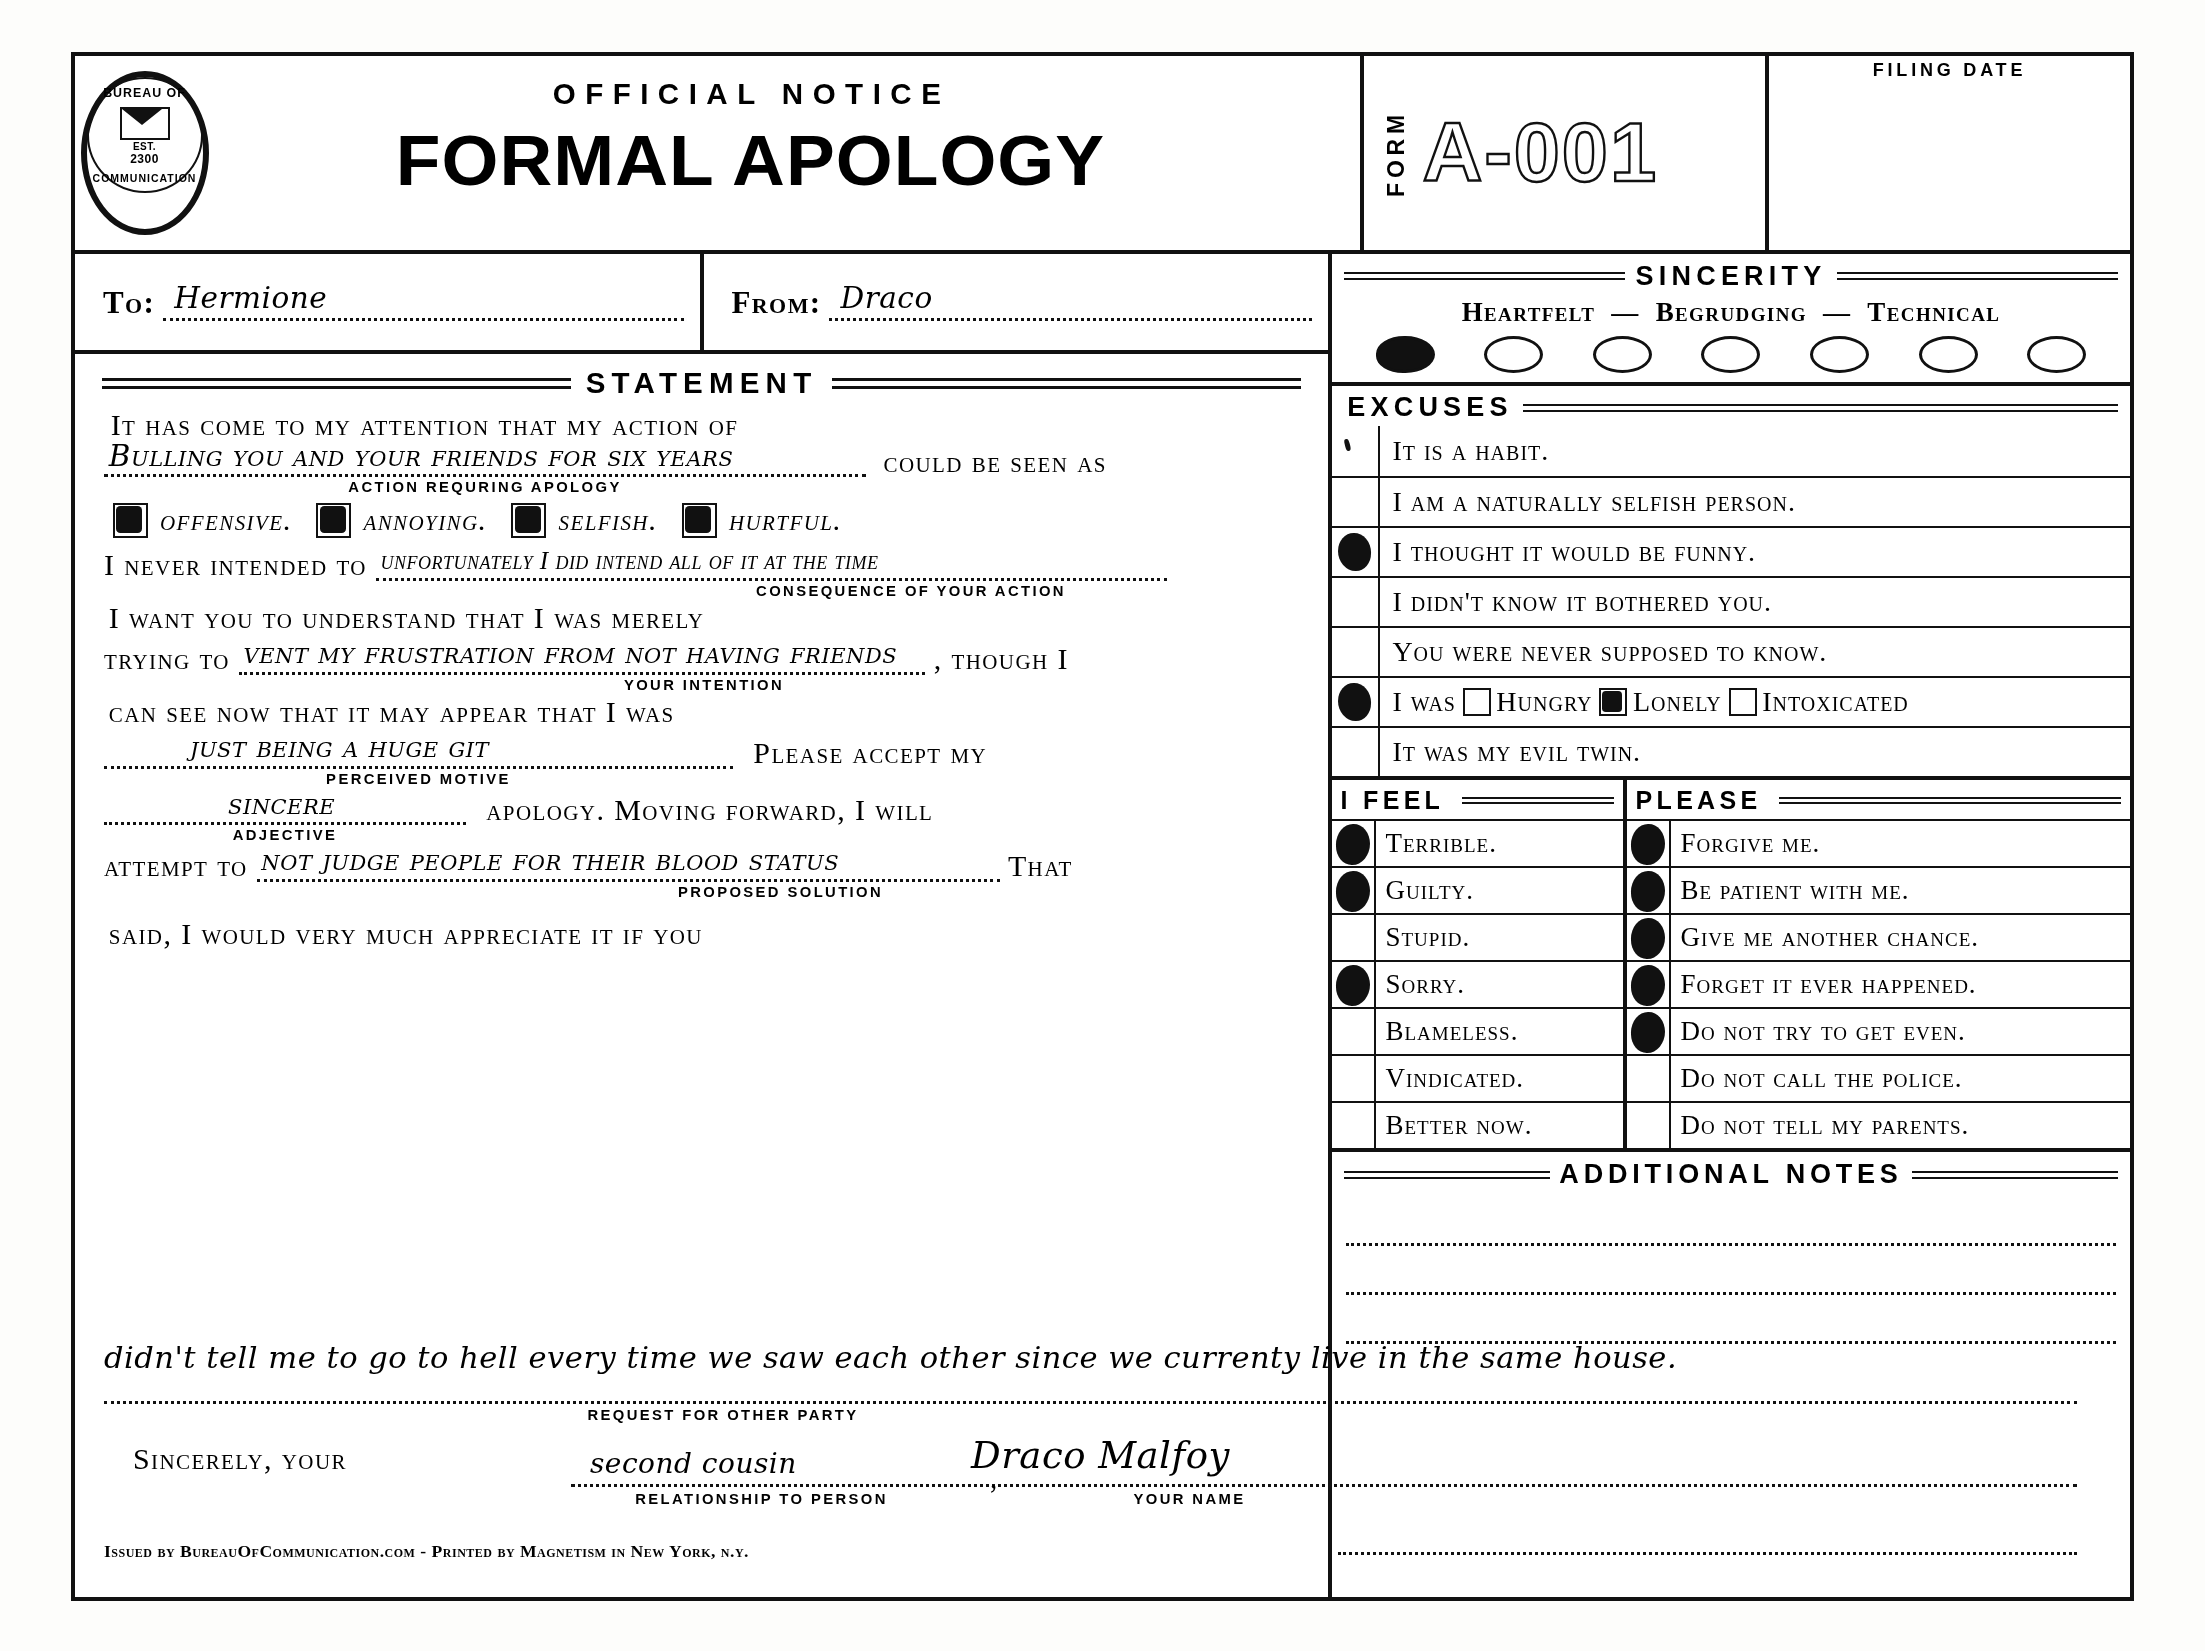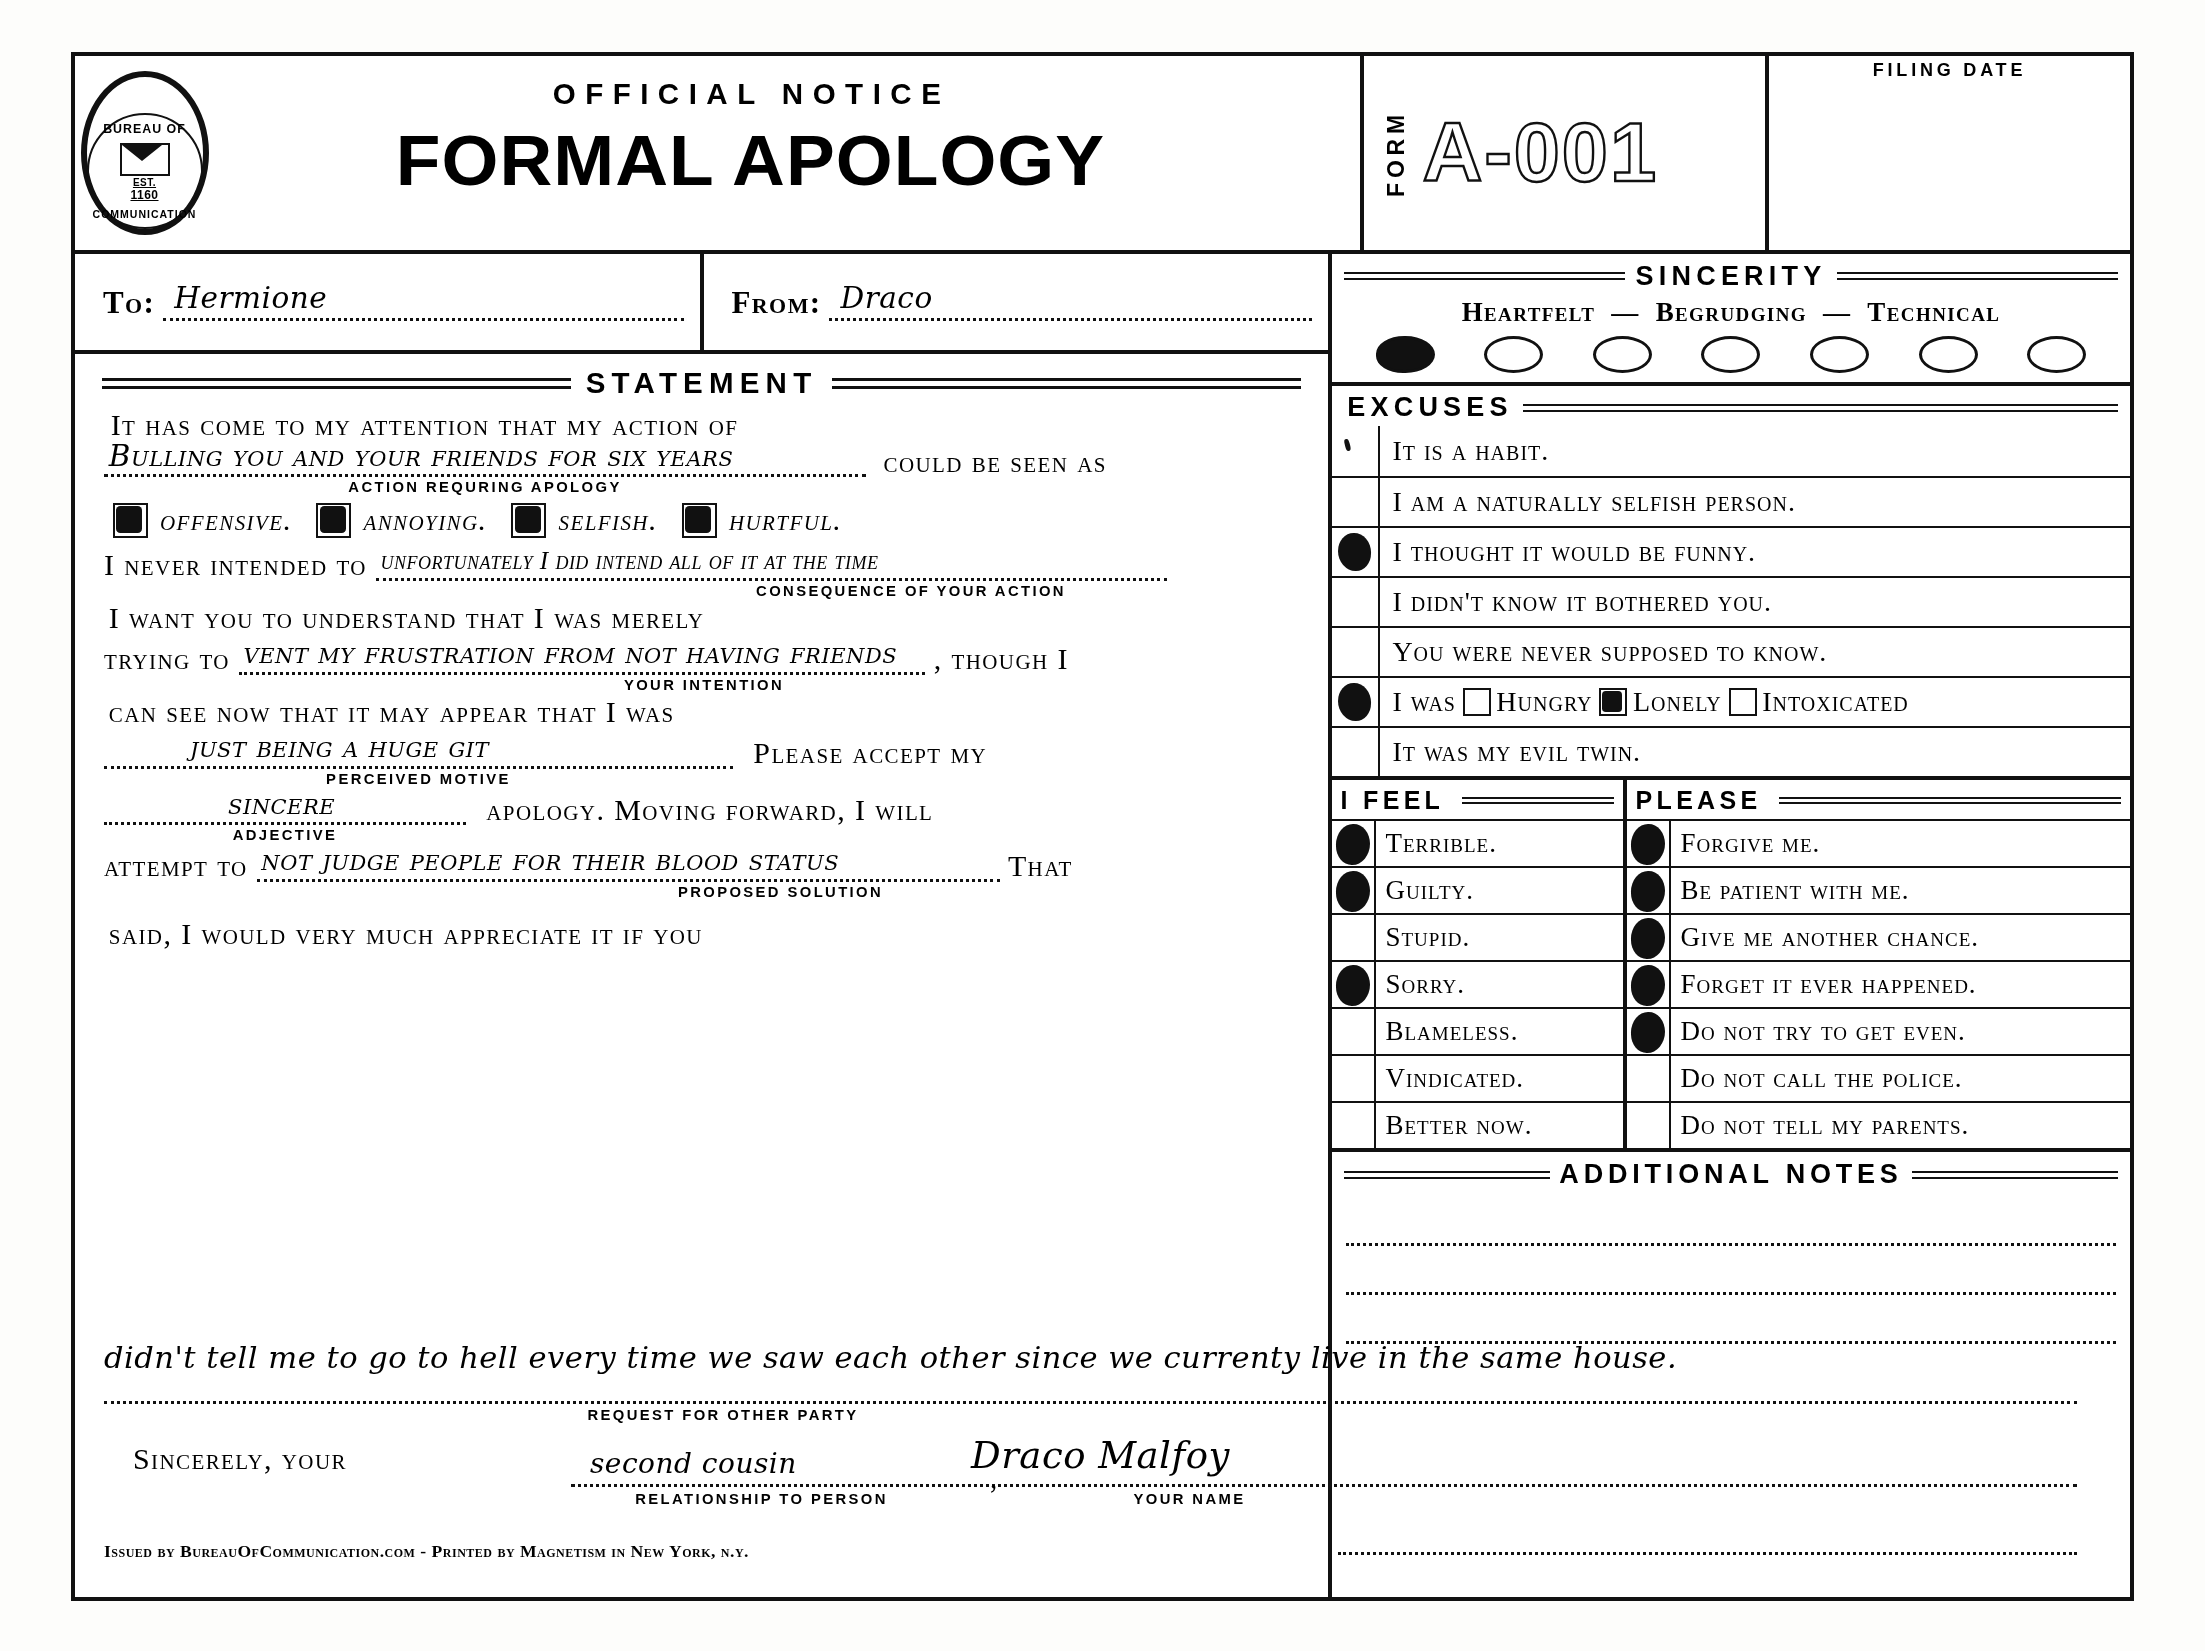--- a/index.html
+++ b/index.html
@@ -46,24 +46,23 @@
     flex: none;
   }
   .seal {
     width: 152px;
     height: 152px;
     border-radius: 50%;
     border: 6.7px solid #111;
     position: relative;
     display: flex;
     align-items: center;
-    justify-content: flex-end;
+    justify-content: flex-start;
     flex-direction: column;
     margin-left: 29px;
-    text-decoration: underline;
   }
   .seal-inner {
     width: 112px;
     height: 112px;
     border-radius: 50%;
     border: 2.4px solid #111;
     display: flex;
     align-items: center;
     justify-content: center;
     flex-direction: column;
@@ -550,21 +549,21 @@
 <div id="page">
   <div class="form-frame">
 
     <div class="header-row">
       <div class="seal-cell">
         <div class="seal">
           <div class="seal-inner">
             <div class="seal-top-text">BUREAU OF</div>
             <div class="seal-env"></div>
             <div class="seal-est">EST.</div>
-            <div class="seal-year">1160</div>
+            <div class="seal-year">2300</div>
             <div class="seal-bottom-text">COMMUNICATION</div>
           </div>
         </div>
       </div>
       <div class="title-cell">
         <div class="official-notice">OFFICIAL NOTICE</div>
         <div class="form-title">FORMAL APOLOGY</div>
       </div>
       <div class="formnum-cell">
         <div class="form-word">FORM</div>

